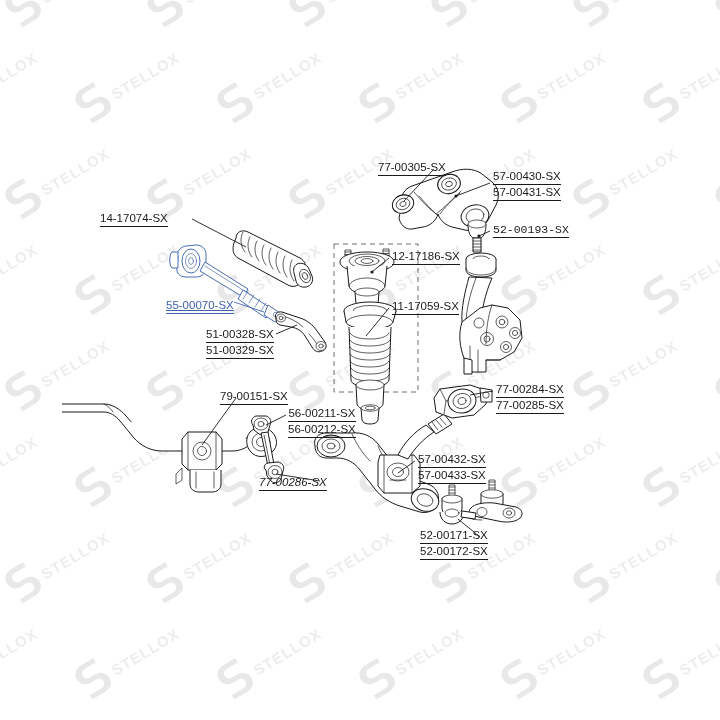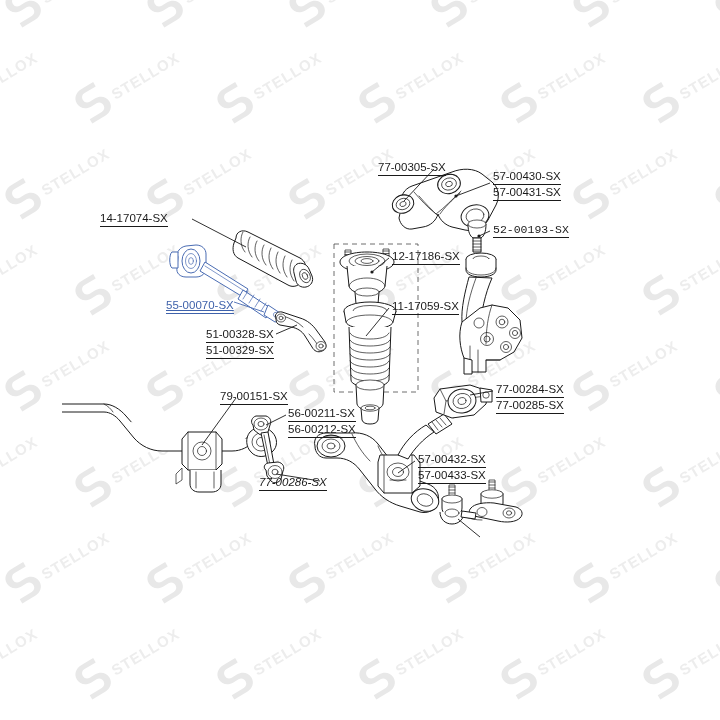--- a/index.html
+++ b/index.html
@@ -525,30 +525,34 @@
       <div class="callout hl" style="left: 166px; top: 298px; text-decoration: underline;">
         <span class="ln">55-00070-SX</span>
       </div>
       <div class="callout" style="left: 206px; top: 327px;">
         <span class="ln">51-00328-SX</span>
         <span class="ln">51-00329-SX</span>
       </div>
       <div class="callout" style="left: 220px; top: 389px;">
         <span class="ln">79-00151-SX</span>
       </div>
-      <div class="callout" style="left: 288px; top: 406px;">
+      <div class="callout" style="left: 288px; top: 406px; text-align: center;">
         <span class="ln">56-00211-SX</span>
         <span class="ln">56-00212-SX</span>
       </div>
       <div class="callout" style="left: 259px; top: 475px; font-style: italic;">
         <span class="ln">77-00286-SX</span>
       </div>
       <div class="callout" style="left: 496px; top: 382px;">
         <span class="ln">77-00284-SX</span>
         <span class="ln">77-00285-SX</span>
       </div>
       <div class="callout" style="left: 418px; top: 452px;">
         <span class="ln">57-00432-SX</span>
         <span class="ln">57-00433-SX</span>
       </div>
+      <div class="callout" style="left: 420px; top: 528px;">
+        <span class="ln">52-00171-SX</span>
+        <span class="ln">52-00172-SX</span>
+      </div>
     </div>
 
 </div>
 
 </body></html>

